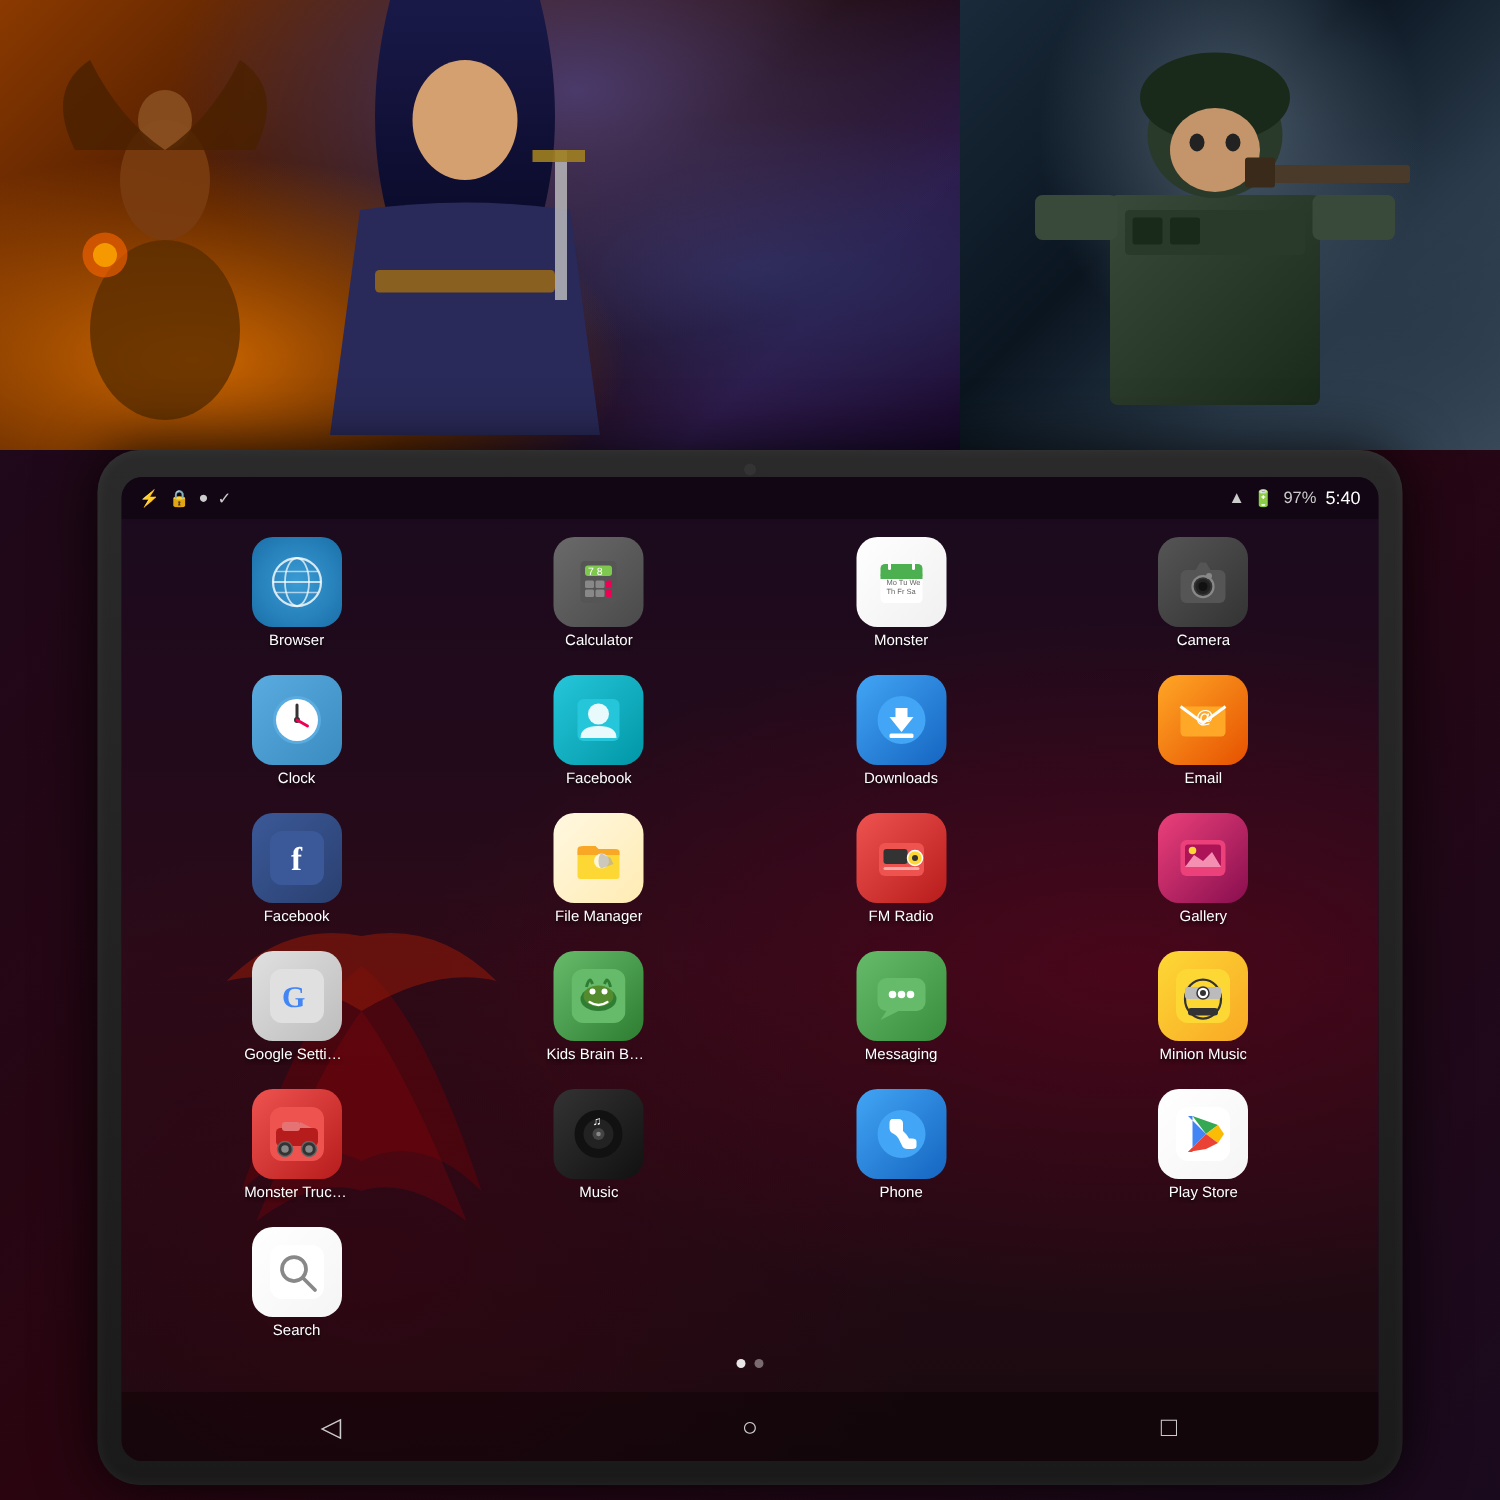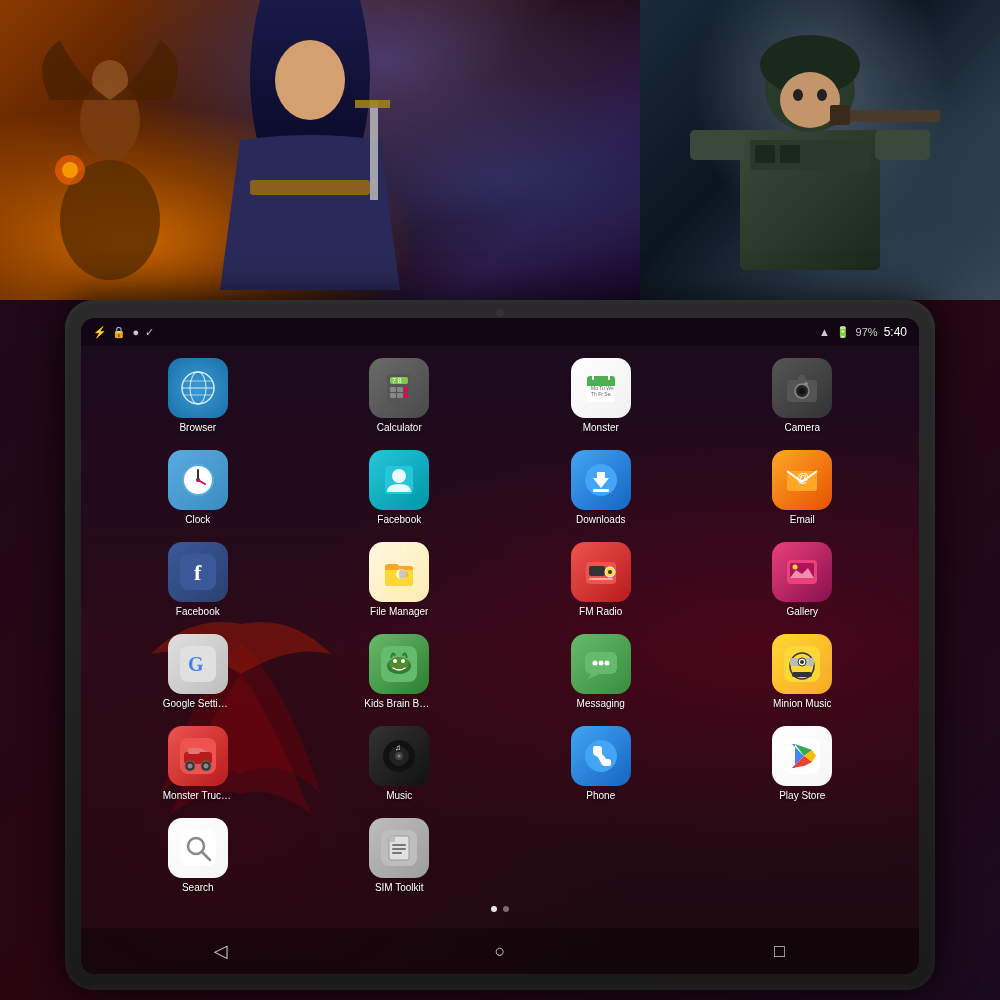--- a/index.html
+++ b/index.html
@@ -634,33 +634,20 @@
             <div class="app-item">
               <div class="app-icon icon-search">
                 <svg width="36" height="36" viewBox="0 0 36 36">
                   <rect x="0" y="0" width="36" height="36" rx="8" fill="#fff"></rect>
                   <circle cx="16" cy="16" r="8" fill="none" stroke="#888" stroke-width="2.5"></circle>
                   <line x1="22" y1="22" x2="30" y2="30" stroke="#888" stroke-width="2.5" stroke-linecap="round"></line>
                 </svg>
               </div>
               <span class="app-label">Search</span>
             </div>
-            <div class="app-item">
-              <div class="app-icon icon-simtoolkit">
-                <svg width="36" height="36" viewBox="0 0 36 36">
-                  <rect x="0" y="0" width="36" height="36" rx="8" fill="#bdbdbd"></rect>
-                  <rect x="8" y="6" width="20" height="24" rx="2" fill="#e0e0e0" stroke="#999" stroke-width="1"></rect>
-                  <rect x="11" y="14" width="14" height="2" rx="1" fill="#777"></rect>
-                  <rect x="11" y="18" width="14" height="2" rx="1" fill="#777"></rect>
-                  <rect x="11" y="22" width="10" height="2" rx="1" fill="#777"></rect>
-                  <path d="M8,6 L14,6 L14,12 L8,12Z" fill="#bdbdbd"></path>
-                </svg>
-              </div>
-              <span class="app-label">SIM Toolkit</span>
-            </div>
           </div>
 
         <div class="nav-dots">
           <div class="nav-dot active"></div>
           <div class="nav-dot"></div>
         </div>
 
         <div class="nav-bar">
           <div class="nav-btn">◁</div>
           <div class="nav-btn">○</div>

